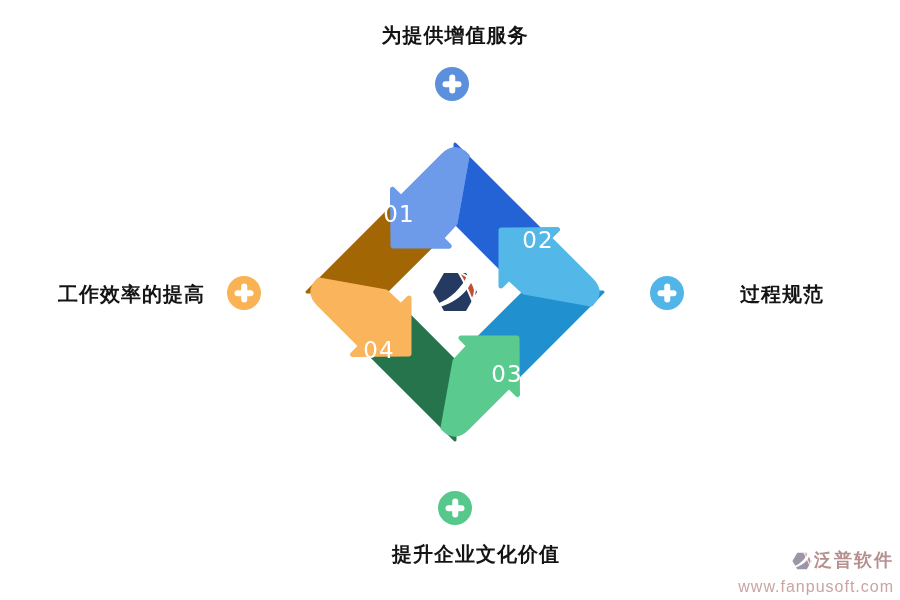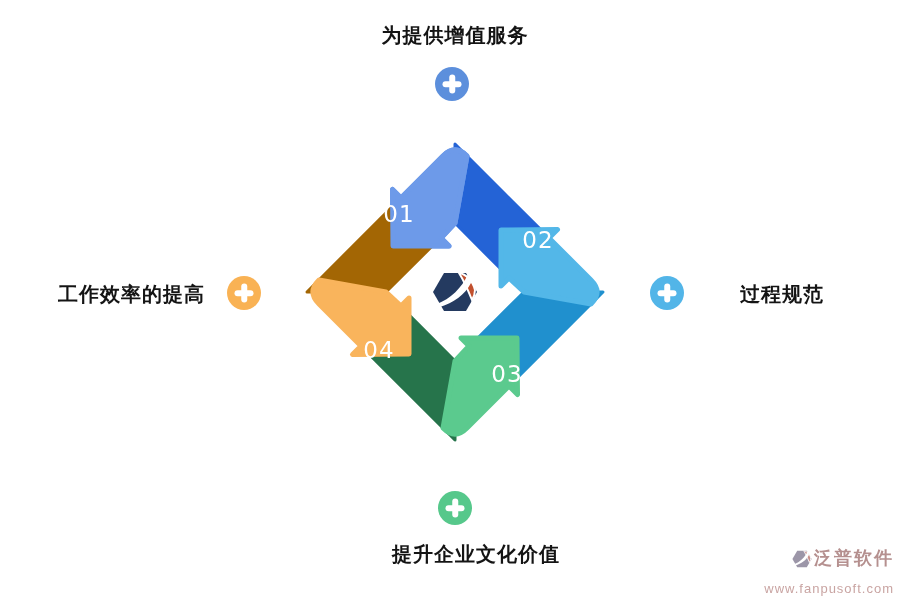--- a/index.html
+++ b/index.html
@@ -19,21 +19,21 @@
   .plus-top{left:435px;top:67px;}
   .plus-right{left:650px;top:276px;}
   .plus-bottom{left:438px;top:491px;}
   .plus-left{left:227px;top:276px;}
   .cycle{position:absolute;left:295px;top:132px;width:320px;height:320px;}
   .num{font-family:"DejaVu Sans","Liberation Sans",sans-serif;font-size:23px;fill:#ffffff;letter-spacing:1px;}
   .center-logo{position:absolute;left:432px;top:269px;width:46px;height:46px;}
   .watermark{position:absolute;right:6px;bottom:4px;text-align:right;line-height:1.1;}
   .wm-row1{display:flex;align-items:flex-start;justify-content:flex-end;gap:2px;}
   .wm-brand{font-size:18px;font-weight:700;letter-spacing:2px;}
-  .wm-url{font-size:13px;letter-spacing:1px;margin-top:13px;}
+  .wm-url{font-size:16px;letter-spacing:1px;margin-top:7px;}
 </style>
 </head>
 <body>
 
 <div class="stage">
 
   <div class="side-label lbl-top">为提供增值服务</div>
   <div class="side-label lbl-right">过程规范</div>
   <div class="side-label lbl-bottom">提升企业文化价值</div>
   <div class="side-label lbl-left">工作效率的提高</div>

